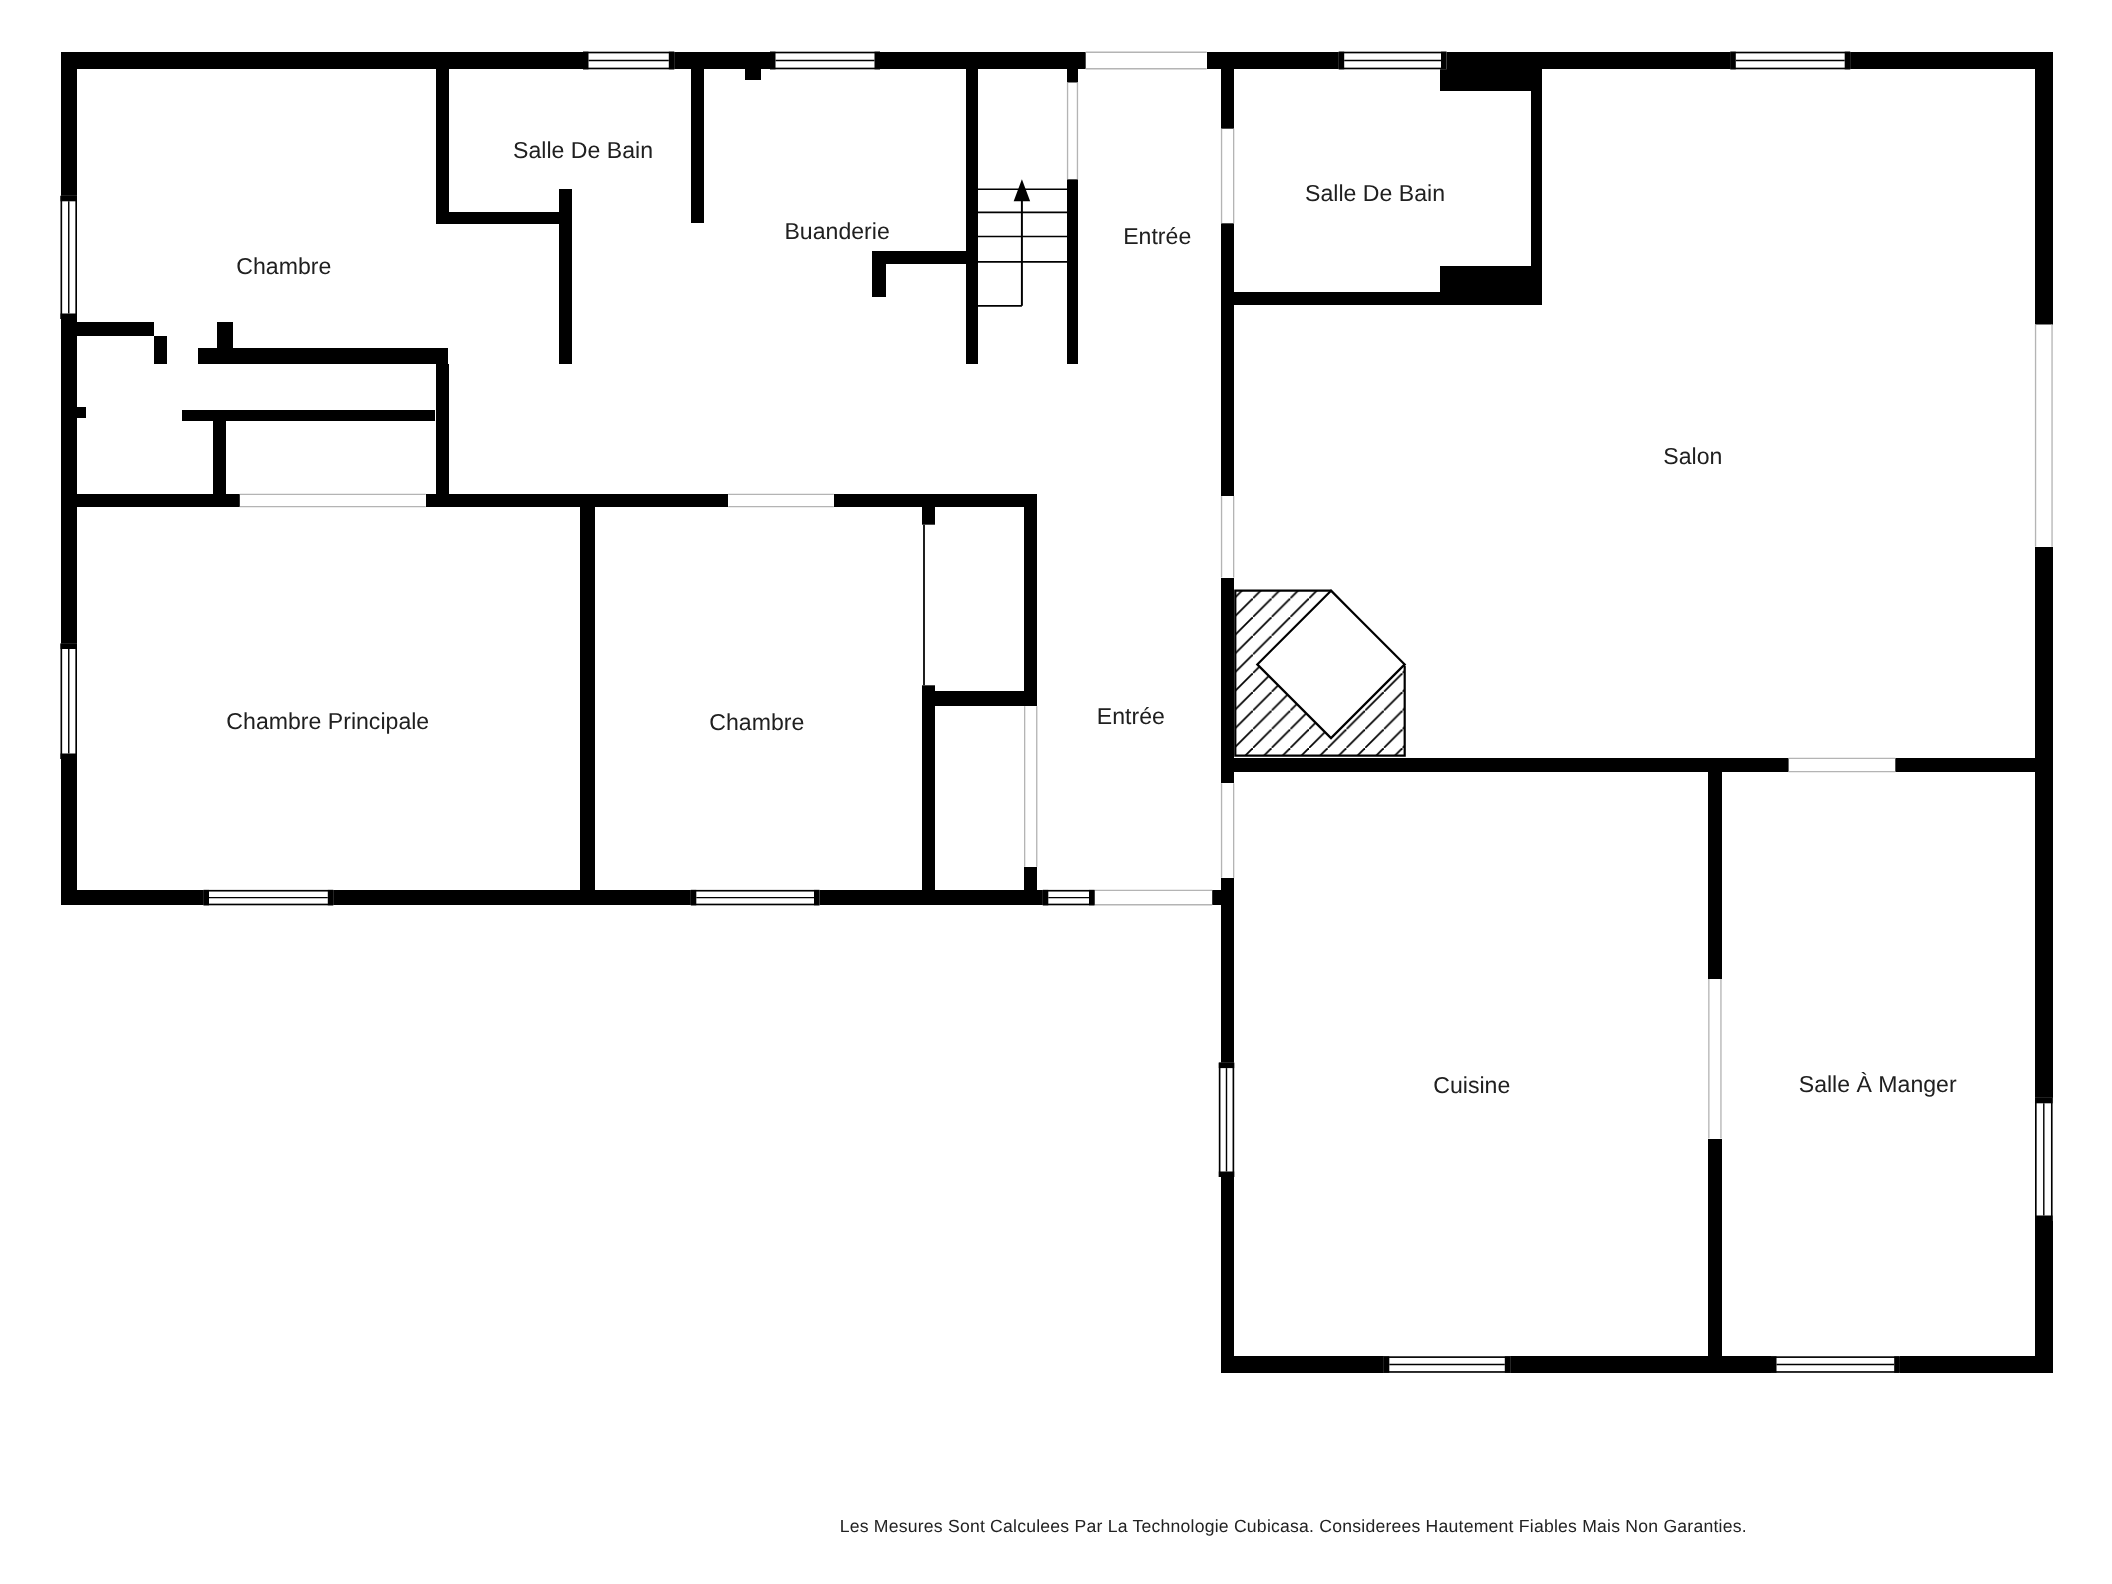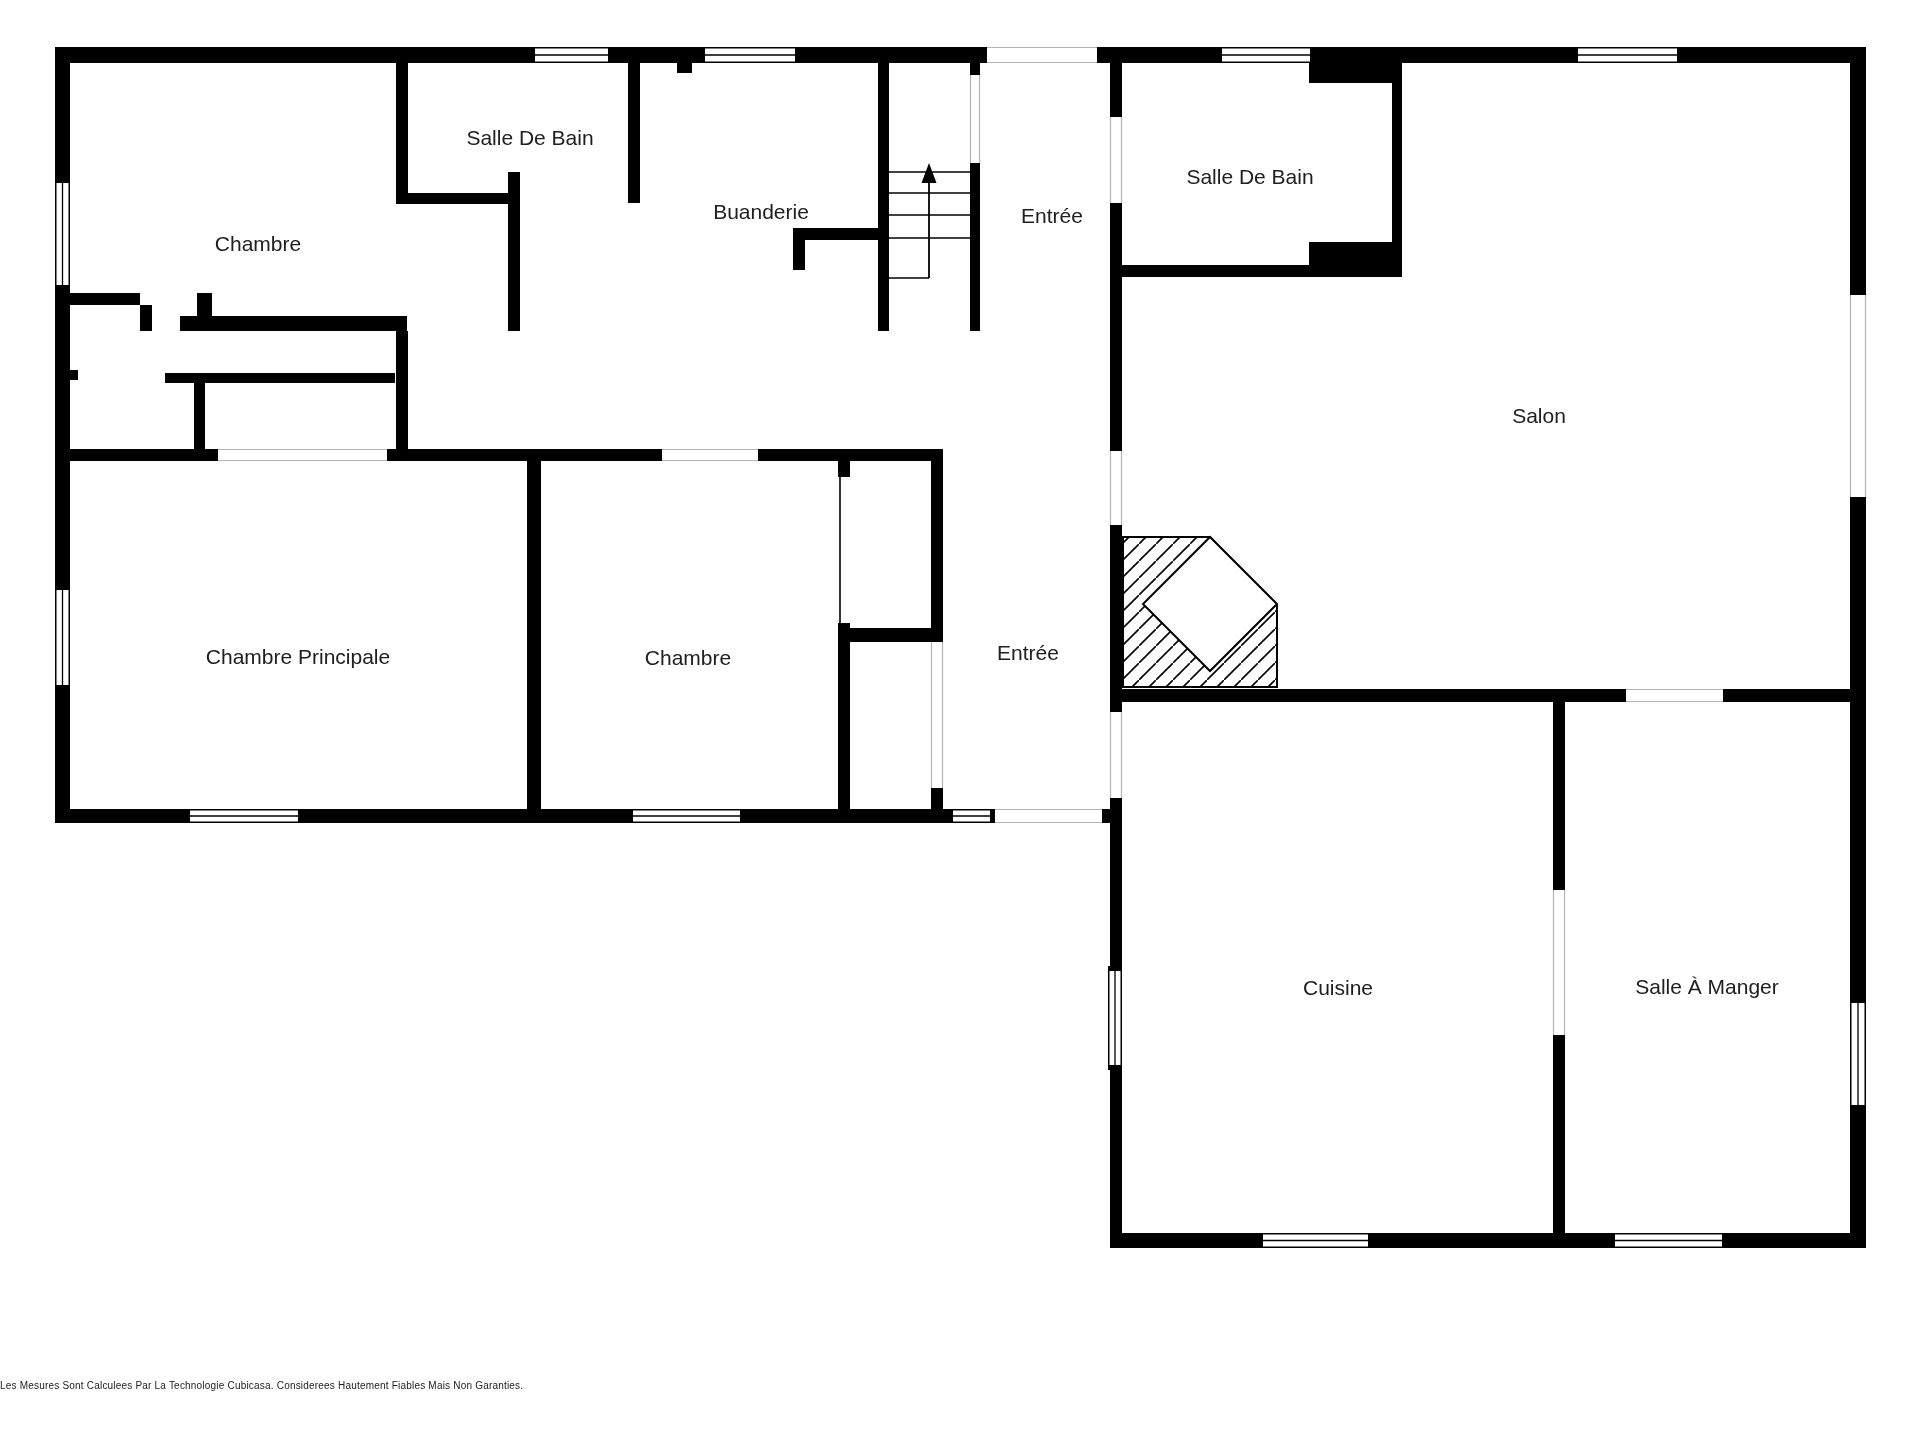--- a/index.html
+++ b/index.html
@@ -1,21 +1,21 @@
 <!DOCTYPE html>
 <html><head>
 <meta charset="utf-8">
 <style>
   html,body{margin:0;padding:0;background:#ffffff;}
   body{width:1920px;height:1440px;position:relative;font-family:"Liberation Sans",sans-serif;}
   #plan-wrap{position:absolute;left:0;top:0;width:1920px;height:1440px;}
   svg{display:block;}
   .room-label{font-family:"Liberation Sans","DejaVu Sans",sans-serif;}
-  #footer{position:absolute;left:0;top:1380px;width:1588px;text-align:left;
-          font-size:10px;color:#222222;letter-spacing:0.2px;}
+  #footer{position:absolute;left:0;top:1380px;width:1588px;text-align:right;
+          font-size:16px;color:#222222;letter-spacing:0.2px;}
 </style>
 </head>
 <body>
 
 <div id="plan-wrap">
   <svg id="plan-svg" width="1920" height="1440" viewBox="0 0 1920 1440" xmlns="http://www.w3.org/2000/svg">
       <defs>
         <pattern id="hatch" patternUnits="userSpaceOnUse" width="17" height="17">
           <path d="M0,17 L17,0" stroke="#000000" stroke-width="1.6"></path>
         </pattern>

